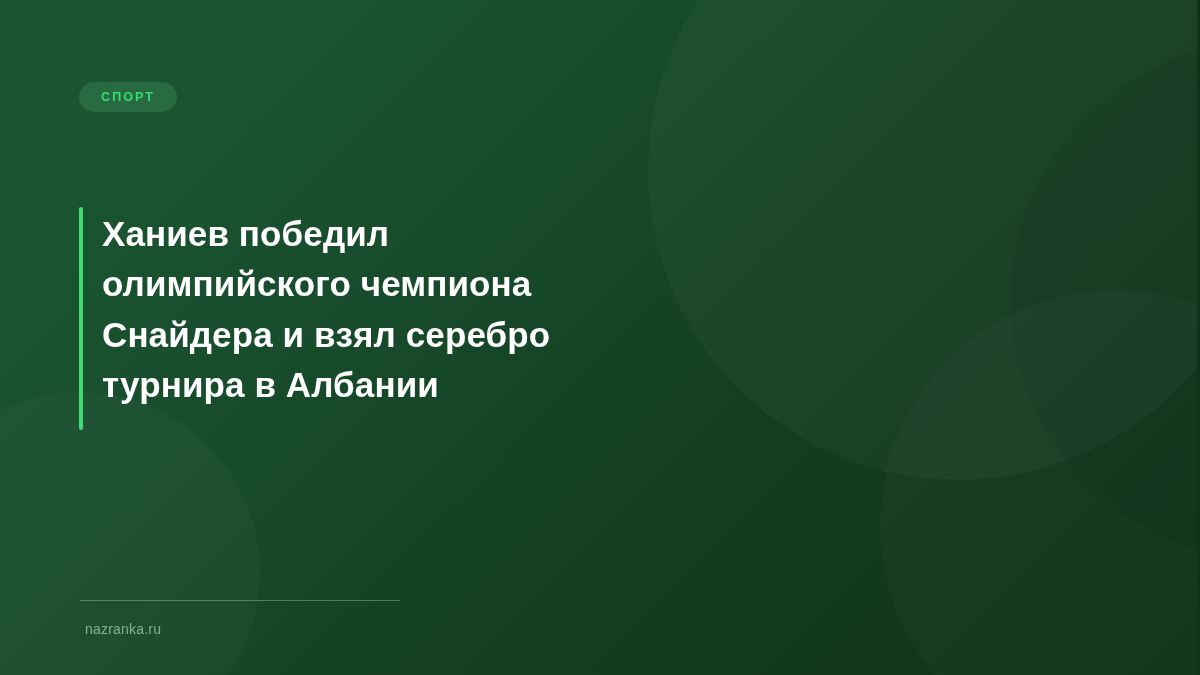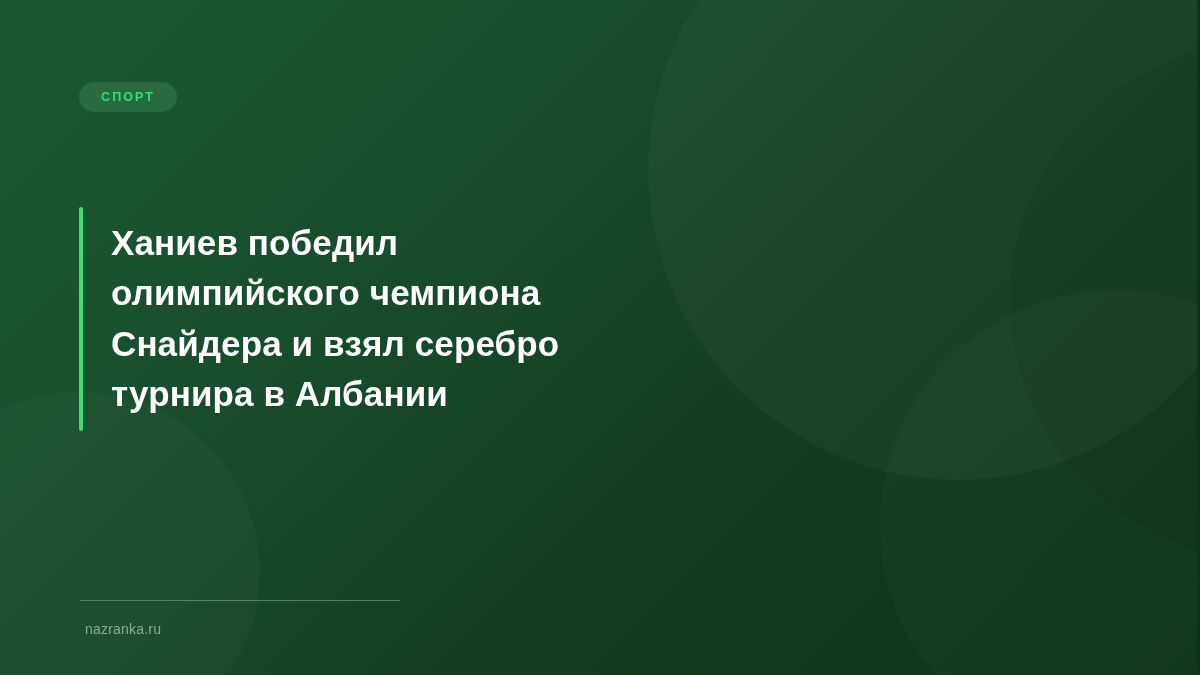--- a/index.html
+++ b/index.html
@@ -92,21 +92,21 @@
     align-items: stretch;
   }
   .accent-bar {
     width: 4px;
     min-height: 223px;
     flex: 0 0 4px;
     background: #3ddd74;
     border-radius: 2px;
   }
   .headline {
-    margin: 11px;
+    margin: 2px;
     padding-left: 17px;
     color: #ffffff;
     font-size: 35px;
     font-weight: 700;
     line-height: 1.44;
     letter-spacing: 0.1px;
     max-width: 520px;
   }
 
   

